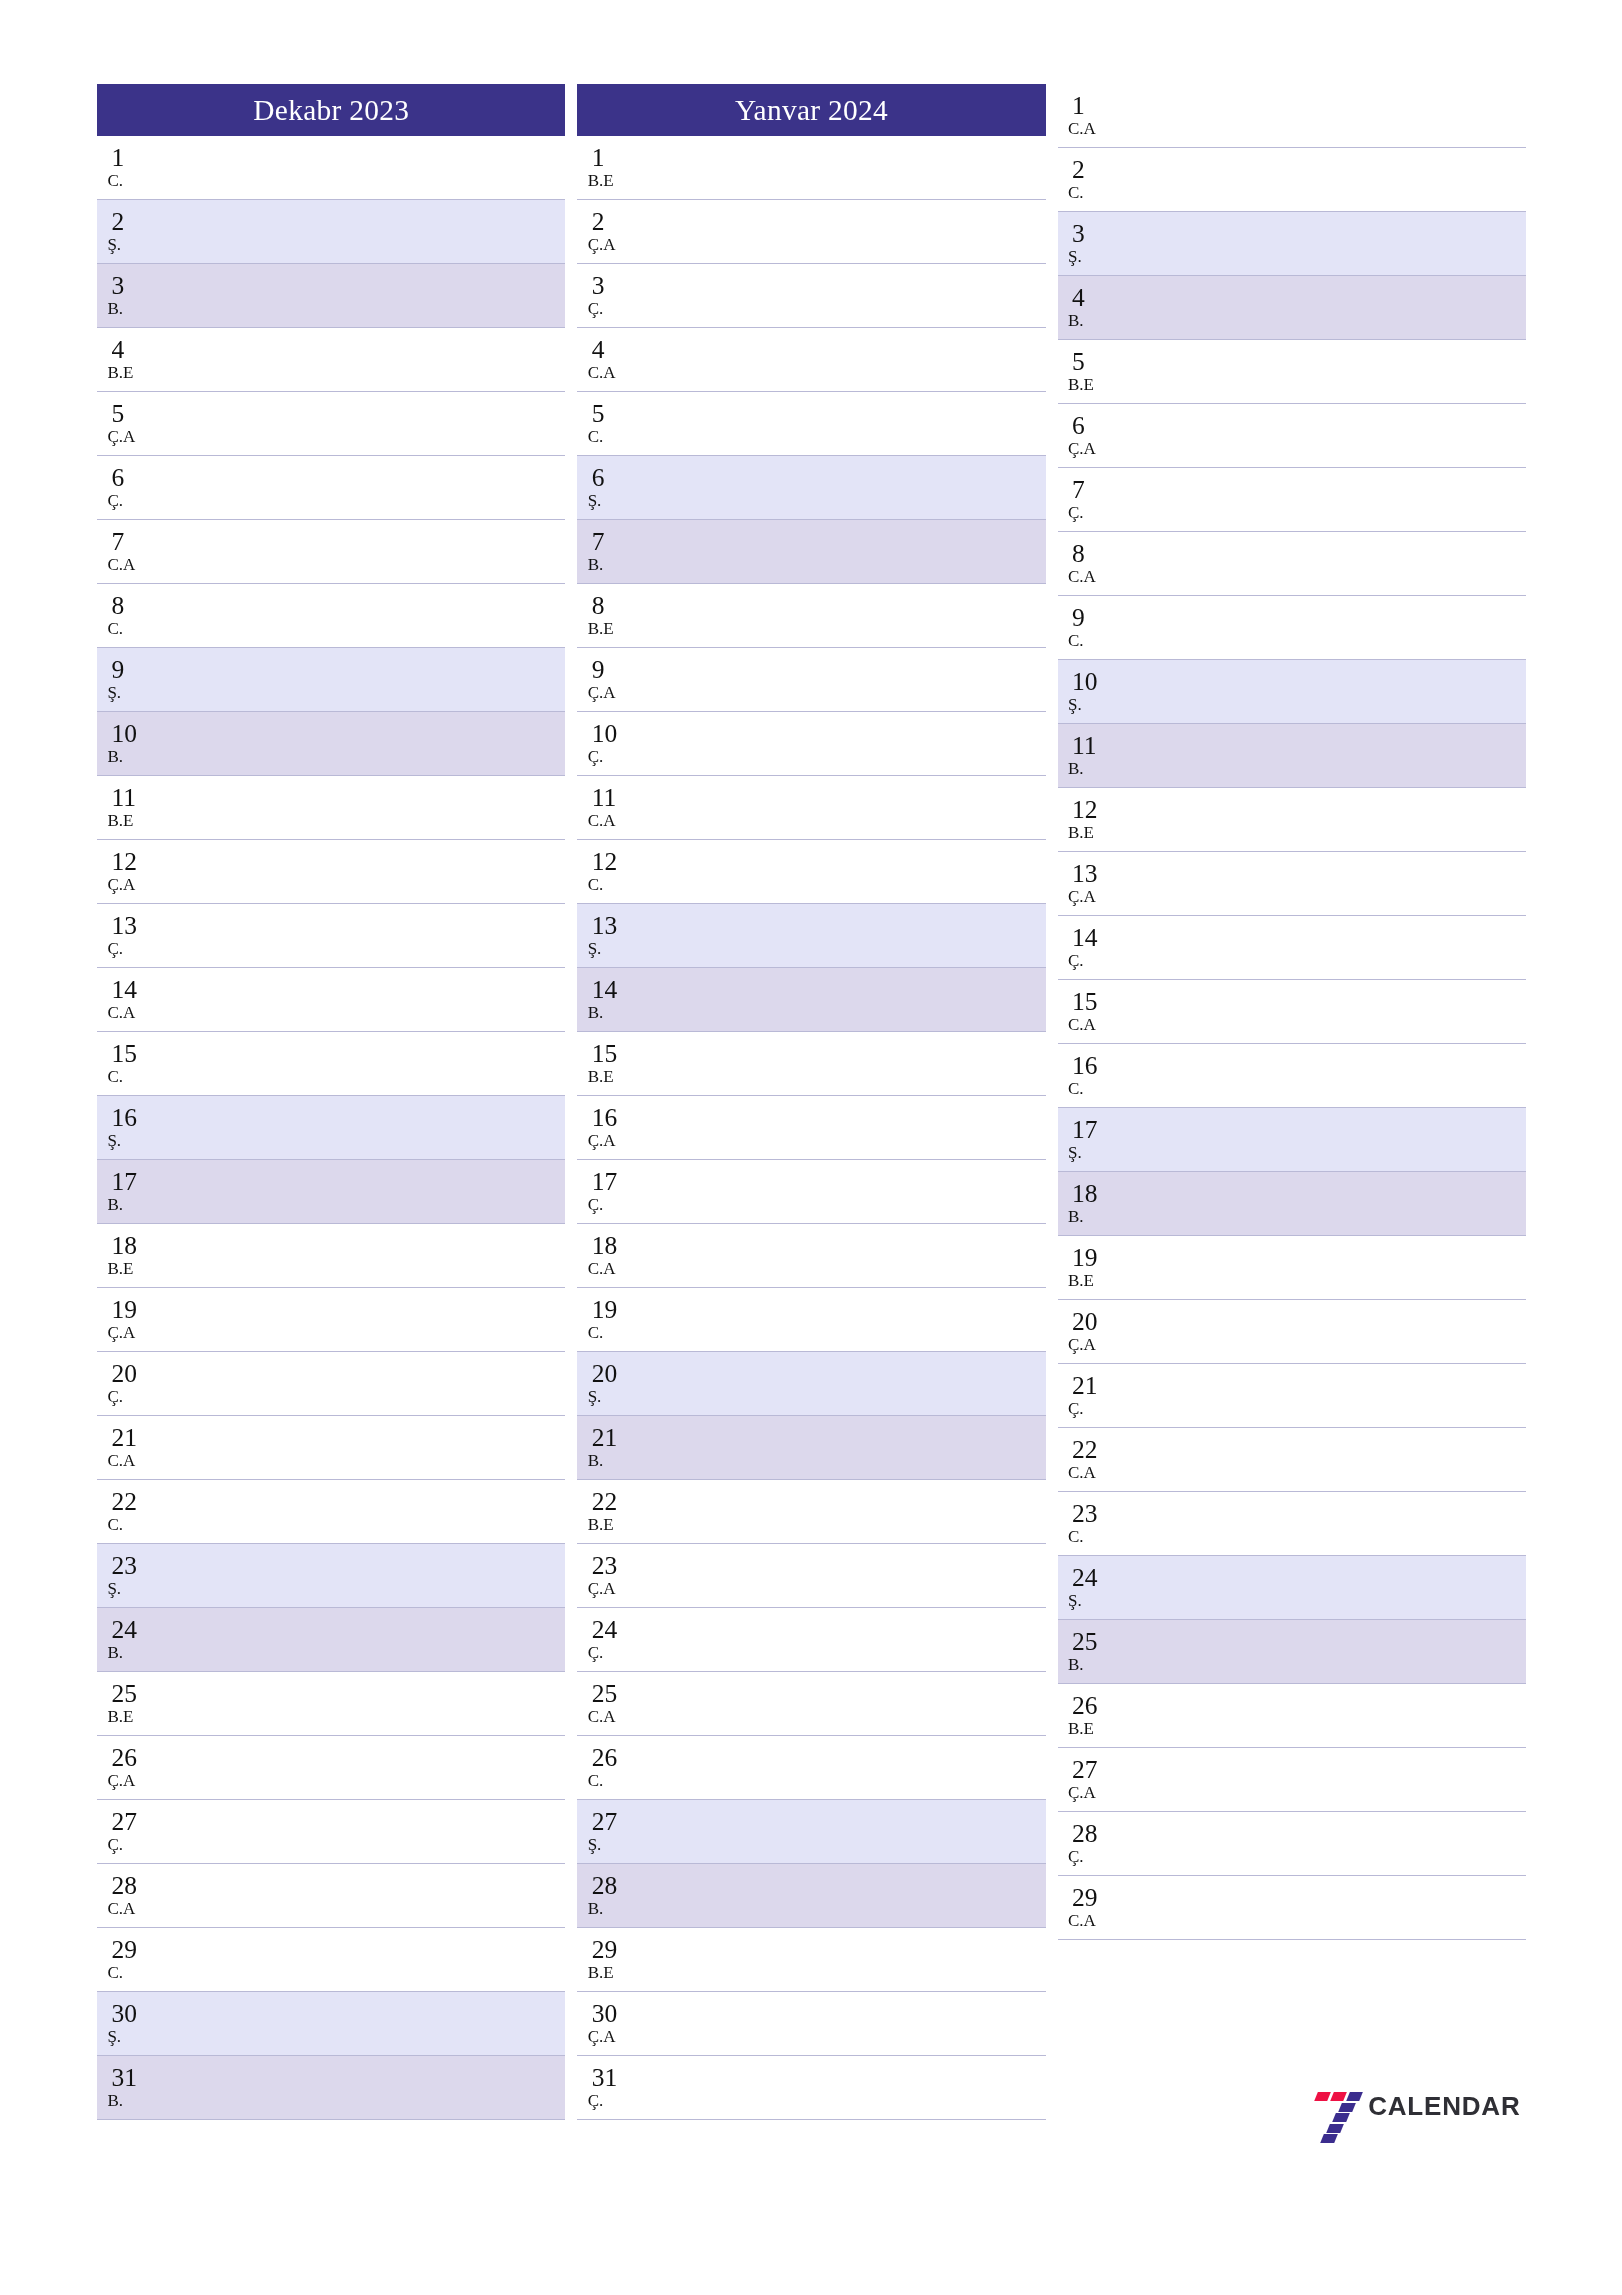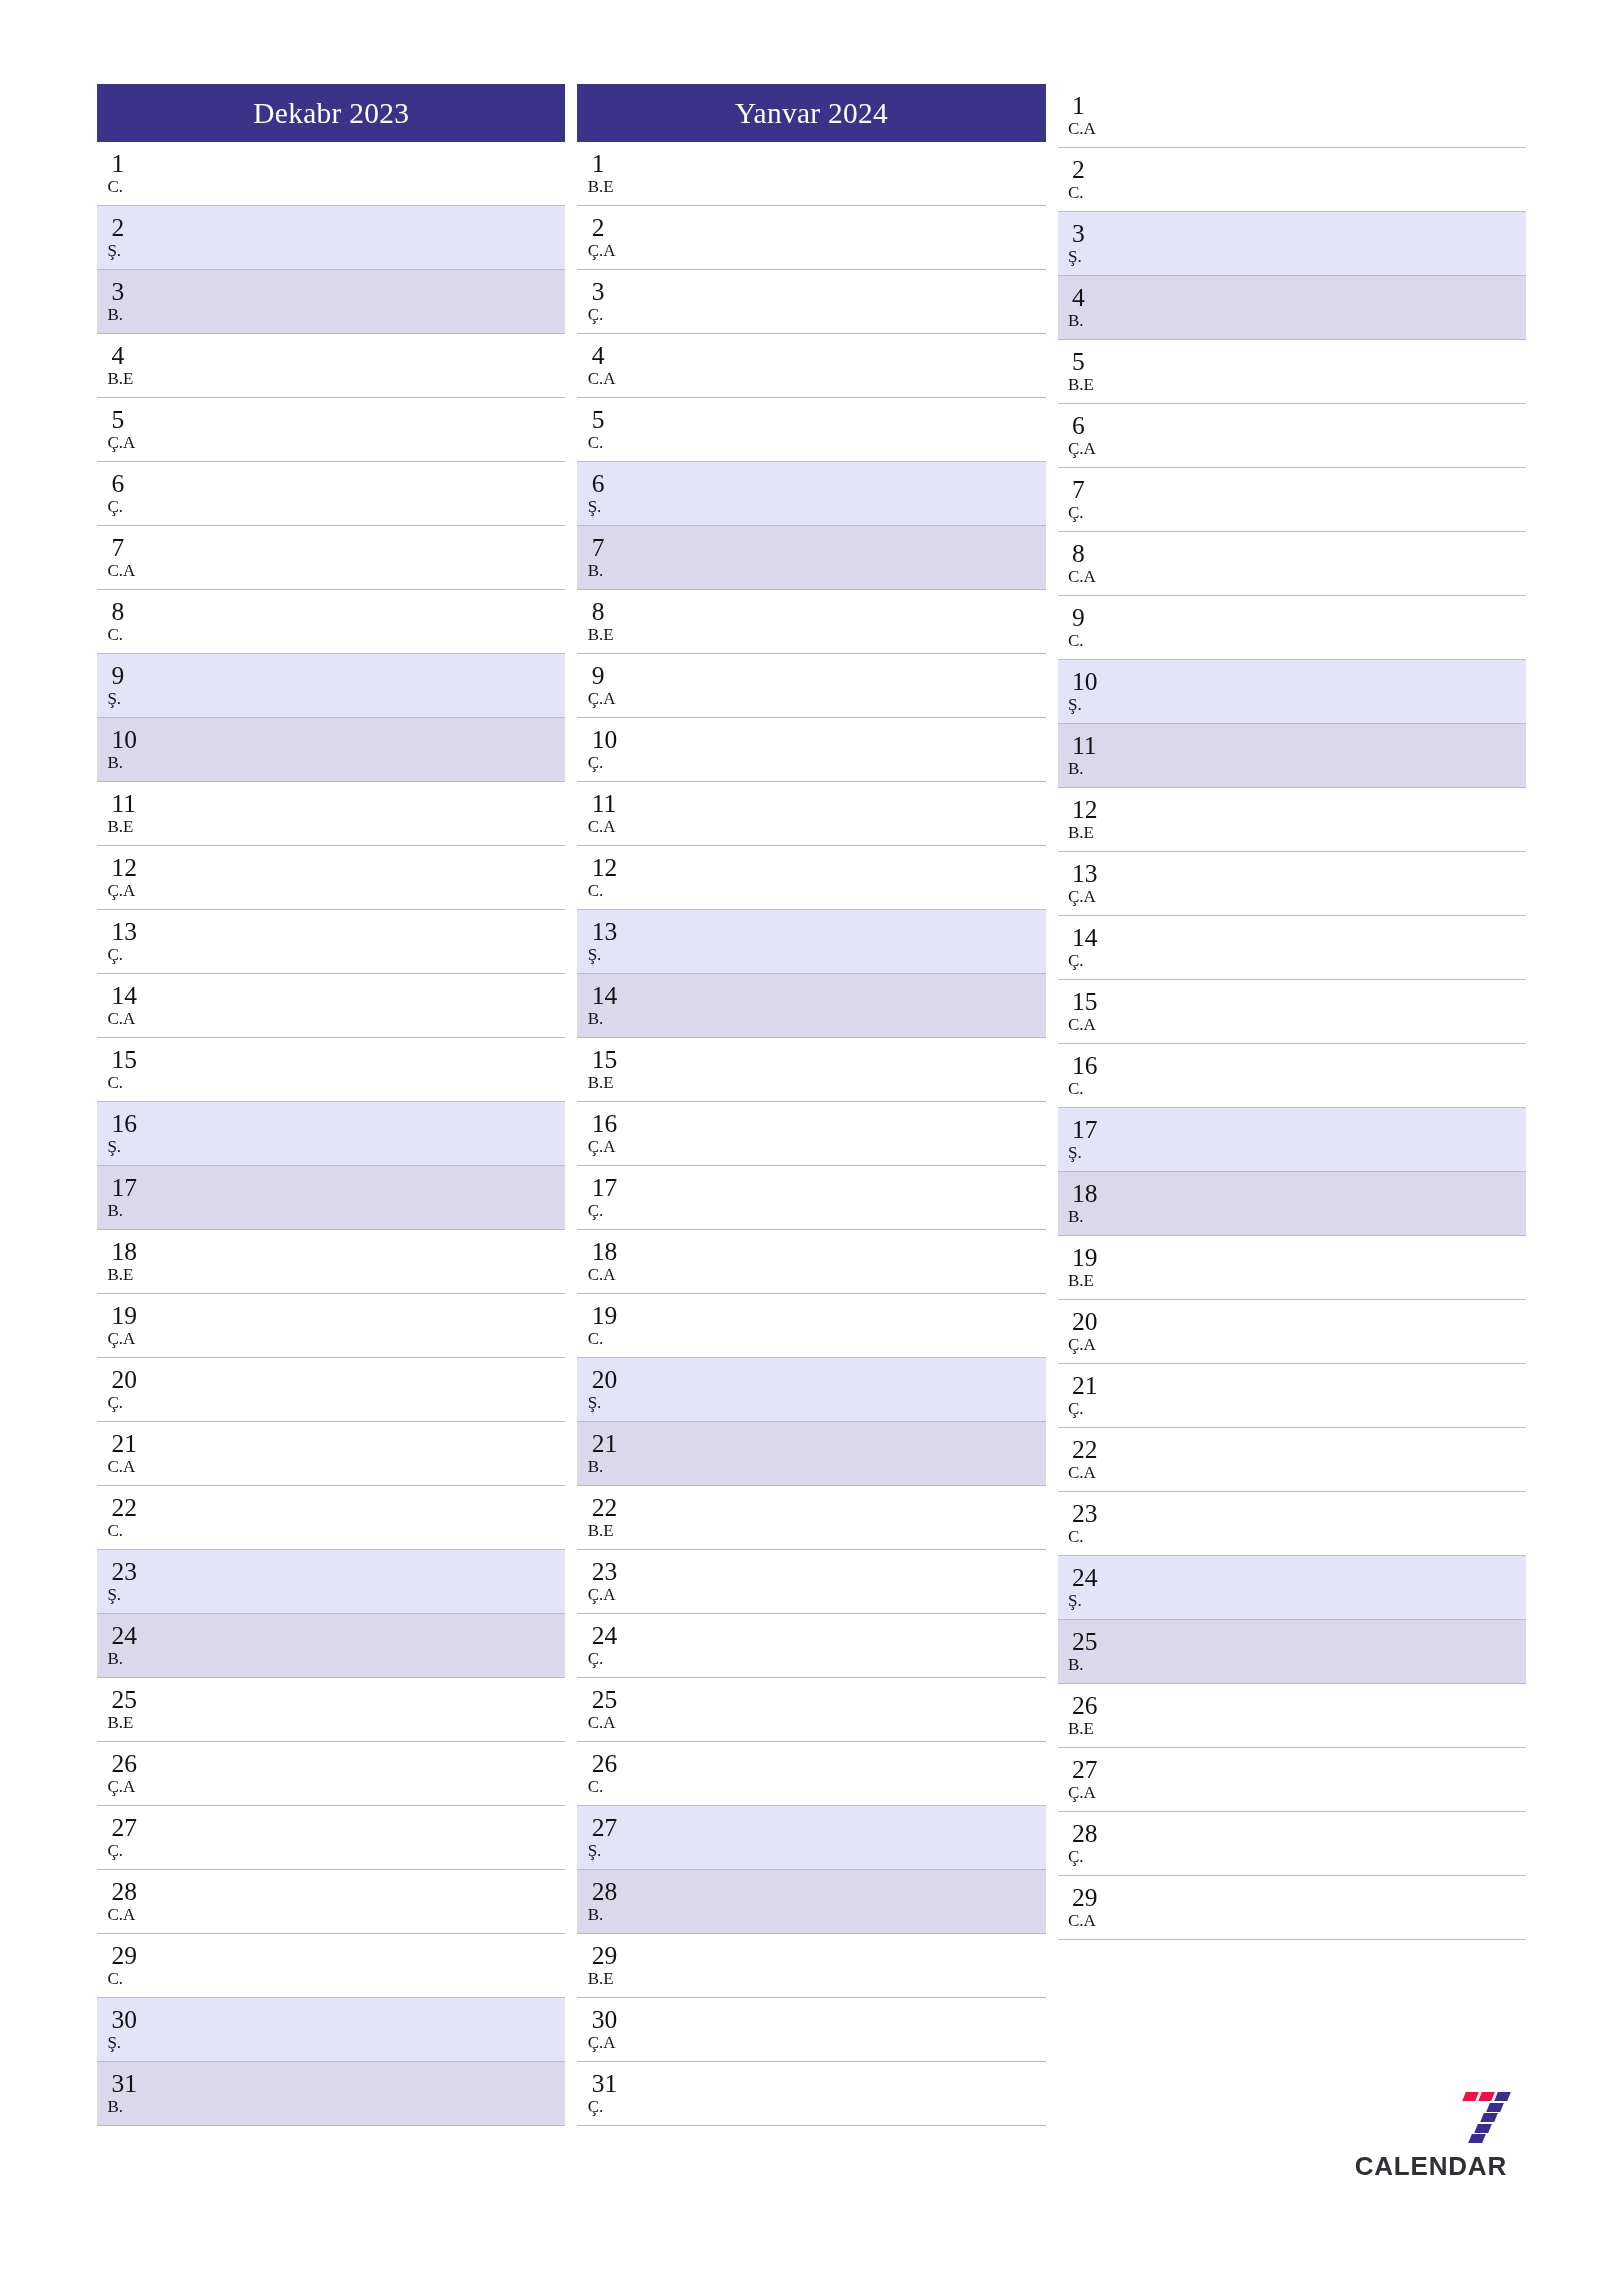--- a/index.html
+++ b/index.html
@@ -26,21 +26,21 @@
     gap: 11.8px;
   }
 
   .month-col {
     width: 469px;
     display: flex;
     flex-direction: column;
   }
 
   .month-header {
-    height: 58px;
+    height: 52px;
     background: #3b3389;
     color: #ffffff;
     display: flex;
     align-items: center;
     justify-content: center;
     font-size: 29.4px;
     font-family: "Liberation Serif", "DejaVu Serif", serif;
     letter-spacing: 0.3px;
     box-sizing: border-box;
   }
@@ -97,22 +97,22 @@
   }
 
   
   #logo {
     position: absolute;
     left: 1311px;
     top: 2091px;
     width: 196px;
     height: 60px;
     display: flex;
-    flex-direction: column;
-    align-items: flex-end;
+    flex-direction: row;
+    align-items: flex-start;
     gap: 9.2px;
   }
   .logo-mark {
     position: relative;
     width: 48px;
     height: 51px;
     flex: 0 0 auto;
   }
   .bar {
     position: absolute;

